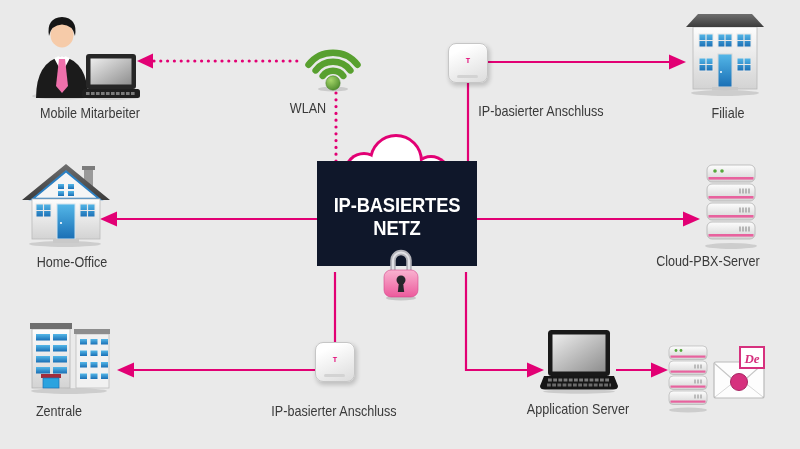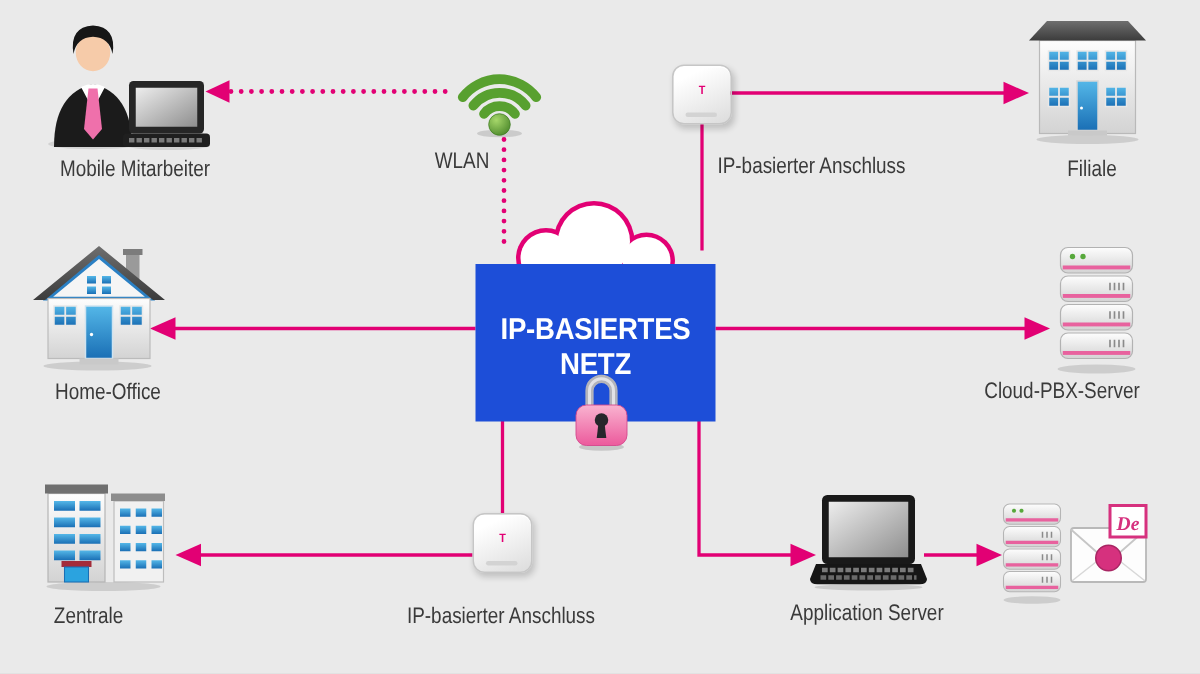--- a/index.html
+++ b/index.html
@@ -2,21 +2,21 @@
 <html><head>
 <meta charset="utf-8">
 <style>
   html,body{margin:0;padding:0;background:#dcdcdc;}
   .stage{position:relative;width:800px;height:449px;margin:0 auto;background:#eaeaea;
          font-family:"Liberation Sans",sans-serif;overflow:hidden;}
   .layer{position:absolute;left:0;top:0;pointer-events:none;}
   .node{position:absolute;}
   .label{position:absolute;width:240px;margin-left:-120px;text-align:center;
          font-size:15px;color:#3a3a3a;transform:scaleX(.84);white-space:nowrap;}
-  .netbox{position:absolute;left:317px;top:176px;width:160px;height:105px;background:#1d4ed8;}
+  .netbox{position:absolute;left:317px;top:161px;width:160px;height:105px;background:#0f172a;}
   .netbox .t{width:160px;text-align:center;font-weight:bold;color:#ffffff;font-size:20px;
              line-height:23px;transform:scaleX(.92);letter-spacing:-0.2px;}
   .netbox .t1{padding-top:33px;}
   .router{position:absolute;width:38px;height:38px;background:linear-gradient(155deg,#ffffff 20%,#e9e9e9 70%,#dcdcdc);
           border:1px solid #c6c6c6;border-radius:8px;box-shadow:1.5px 2.5px 4px rgba(0,0,0,.18), inset 0 1px 0 #fff;}
   .router .mark{position:absolute;left:50%;top:42%;transform:translate(-50%,-50%) scaleX(.9);
                 color:#e20074;font-size:8px;font-weight:bold;}
   .router .stripe{position:absolute;left:8px;bottom:4px;width:21px;height:3px;background:#d3d3d3;border-radius:2px;}
 </style>
 </head>
@@ -278,21 +278,21 @@
       <ellipse cx="39" cy="61.5" rx="36" ry="2.2" fill="rgba(0,0,0,0.13)"></ellipse>
       <rect x="8" y="0" width="62" height="46" rx="3.5" fill="#191919"></rect>
       <rect x="12.5" y="4.5" width="53" height="37" fill="url(#gradScreen)"></rect>
       <path d="M4,46 L74,46 L78,56 Q78,59.5 73,59.5 L5,59.5 Q0,59.5 0,56 Z" fill="#161616"></path>
       <path d="M8,50 H70" stroke="#7a7a7a" stroke-width="3" stroke-dasharray="3.8 1.4"></path>
       <path d="M7,55 H71" stroke="#6a6a6a" stroke-width="3" stroke-dasharray="3.8 1.4"></path>
     </svg>
   </div>
   <div class="label" style="left:578px;top:400px;">Application Server</div>
 
-  <div class="node" style="left:668px;top:334px;">
+  <div class="node" style="left:668px;top:344px;">
     <svg width="100" height="72" viewBox="0 0 100 72">
       <ellipse cx="20" cy="66" rx="19" ry="2.5" fill="rgba(0,0,0,0.12)"></ellipse>
       <g>
         <g>
           <rect x="1" y="2" width="38" height="13.5" rx="4" fill="url(#gradWall)" stroke="#b5b5b5" stroke-width="0.7"></rect>
           <circle cx="8" cy="6.5" r="1.4" fill="#57a83b"></circle>
             <circle cx="13" cy="6.5" r="1.4" fill="#57a83b"></circle>
           <rect x="2.5" y="11.5" width="35" height="2.2" fill="#e8629e"></rect>
         </g>
         <g>

